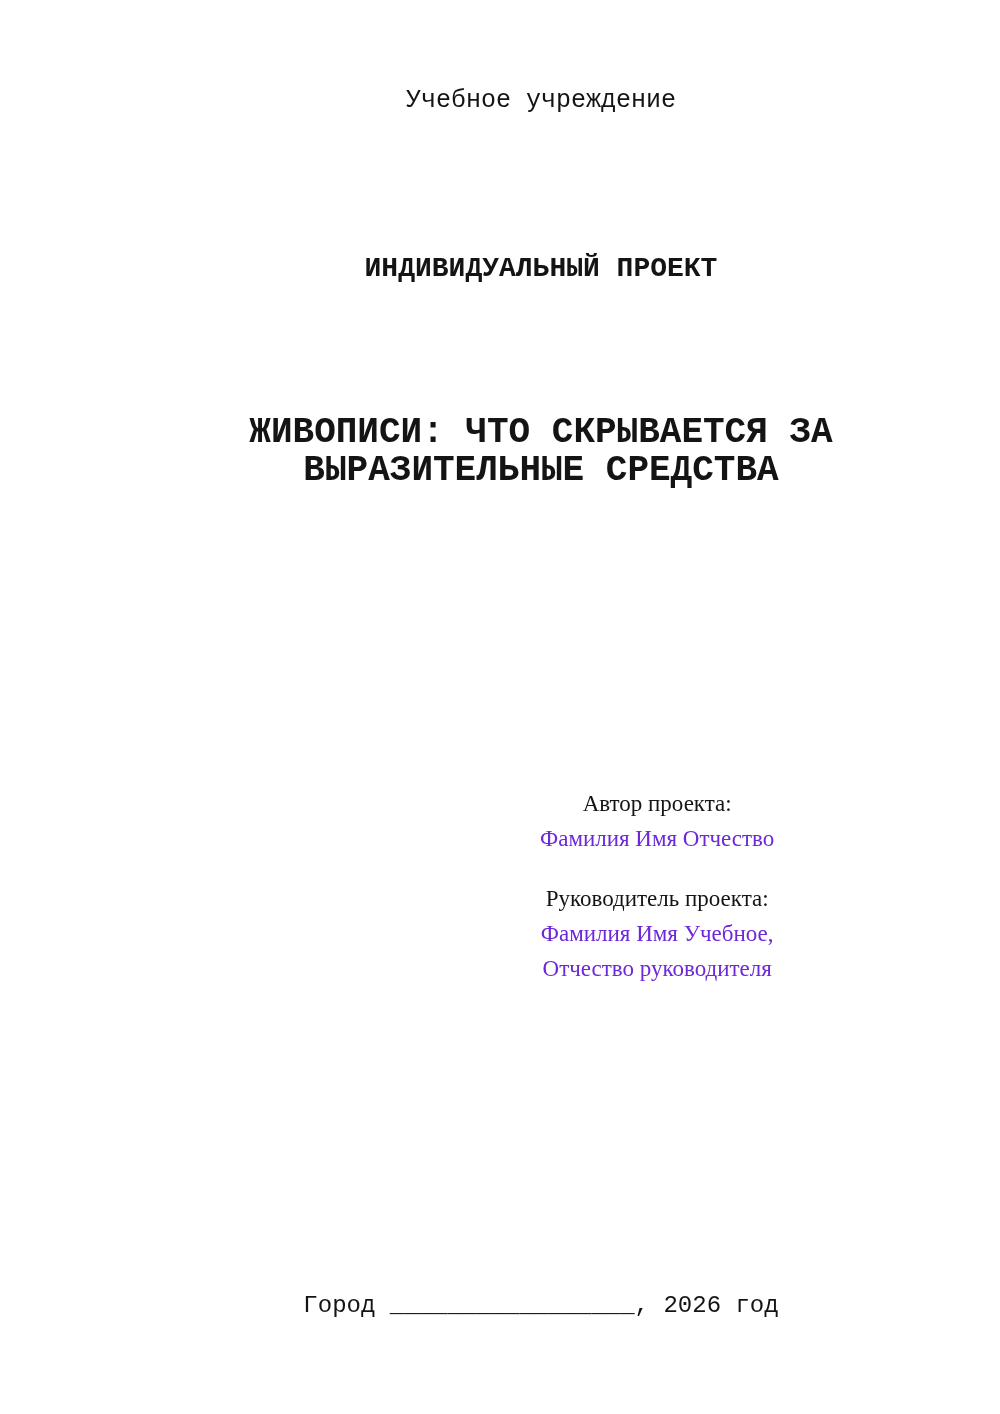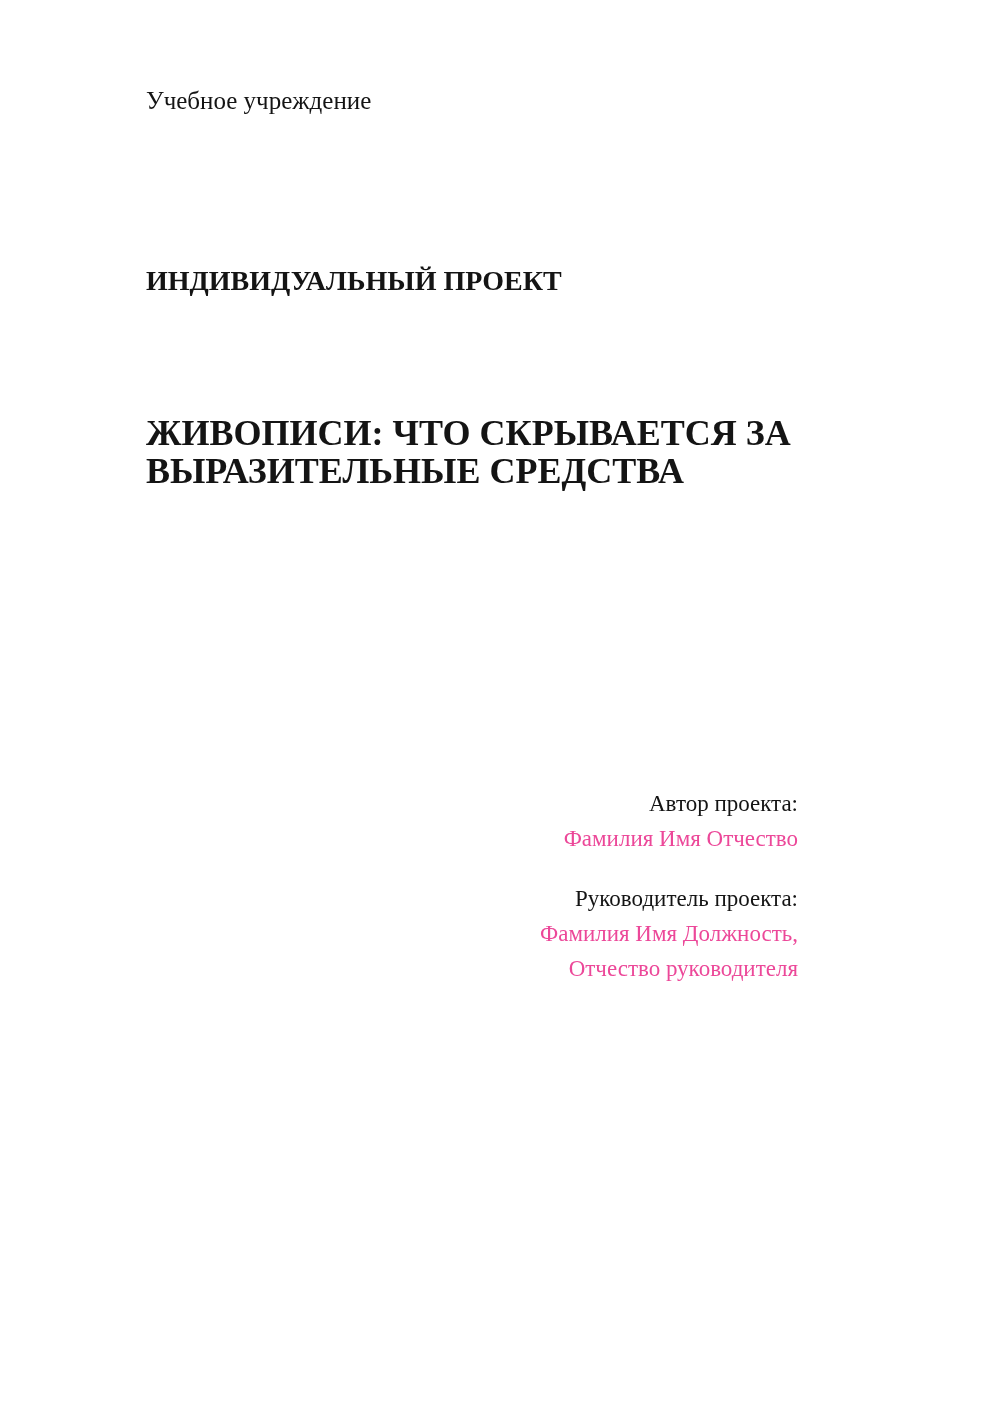--- a/index.html
+++ b/index.html
@@ -18,52 +18,53 @@
   .page {
     position: absolute;
     inset: 0;
     background: #ffffff;
   }
   
   .centered {
     position: absolute;
     left: 146px;
     width: 790px;
-    text-align: left;
+    text-align: center;
+    font-family: Liberation Mono, monospace;
   }
   .institution {
     top: 86px;
     font-size: 25px;
     line-height: 30px;
   }
   .doc-type {
-    top: 264px;
+    top: 252px;
     font-size: 28px;
     line-height: 34px;
     font-weight: bold;
   }
   .project-title {
     top: 414px;
     font-size: 36px;
     line-height: 38px;
     font-weight: bold;
   }
   .credits {
     position: absolute;
     left: 540px;
     top: 786px;
-    text-align: right;
+    text-align: center;
     font-size: 23px;
     line-height: 35px;
   }
   .credits-group + .credits-group {
     margin-top: 25px;
   }
   .muted {
-    color: #ec4899;
+    color: #6d28d9;
   }
   .footer-line {
     top: 1288px;
     font-size: 24px;
     line-height: 35px;
   }
 </style>
 </head>
 <body>
 
@@ -78,19 +79,20 @@
     <div>ВЫРАЗИТЕЛЬНЫЕ СРЕДСТВА</div>
   </div>
 
   <div class="credits">
     <div class="credits-group">
       <div>Автор проекта:</div>
       <div class="muted">Фамилия Имя Отчество</div>
     </div>
     <div class="credits-group">
       <div>Руководитель проекта:</div>
-      <div class="muted">Фамилия Имя Должность,</div>
+      <div class="muted">Фамилия Имя Учебное,</div>
       <div class="muted">Отчество руководителя</div>
     </div>
   </div>
 
+  <div class="centered footer-line">Город _________________, 2026 год</div>
 
 </div>
 
 </body></html>

